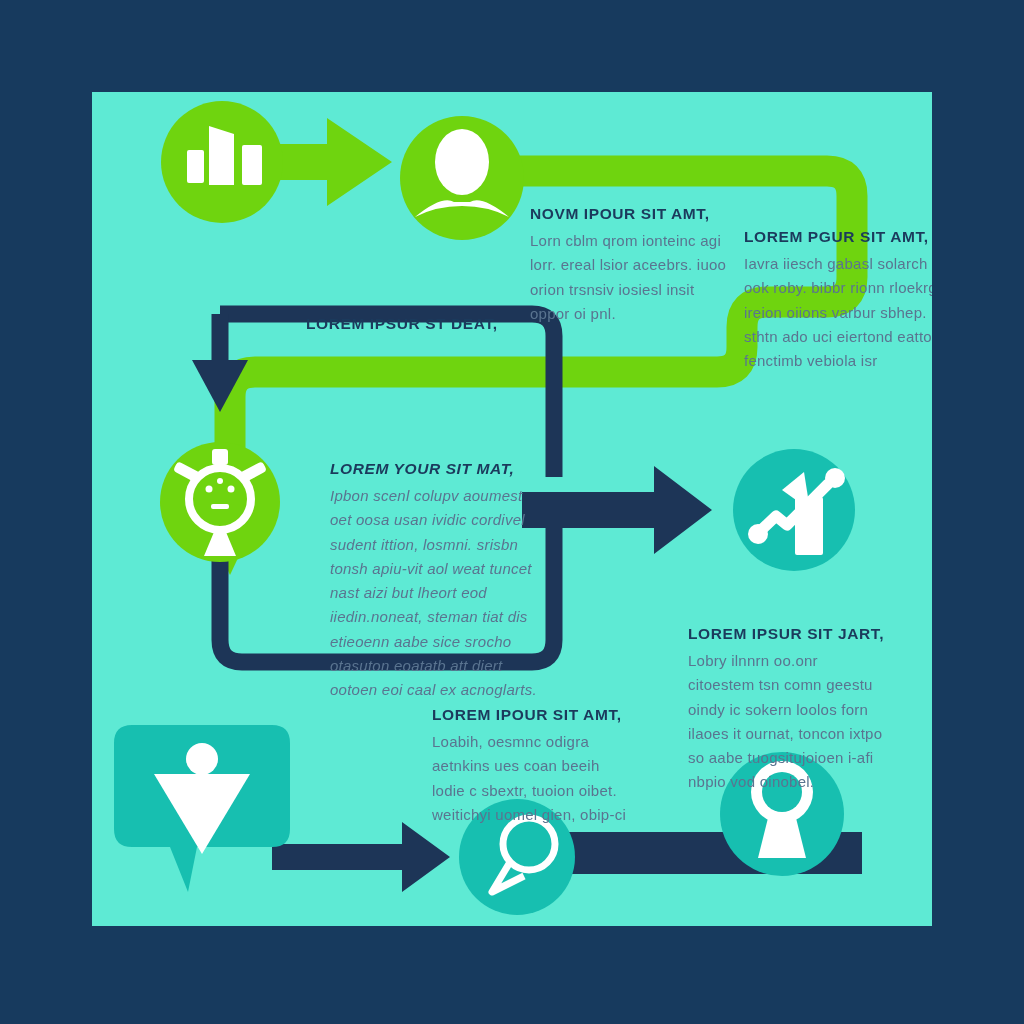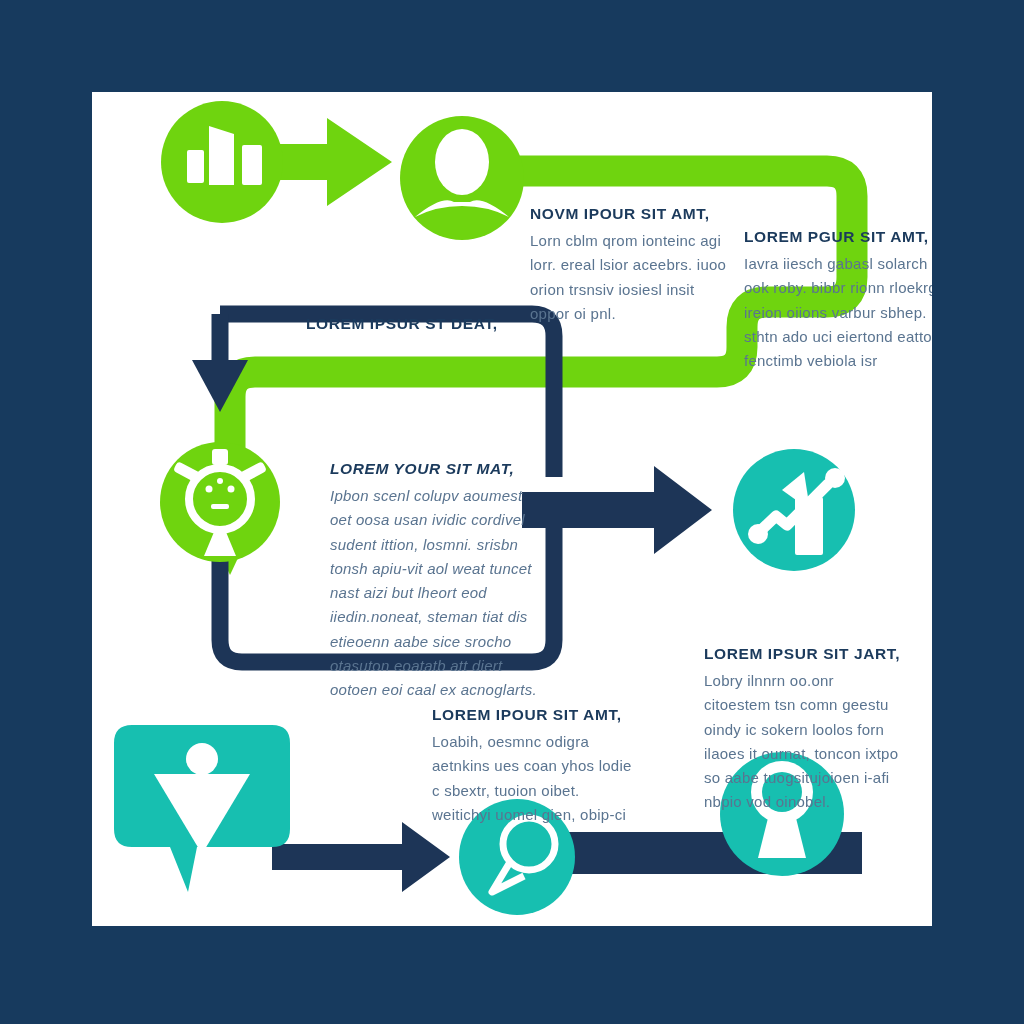--- a/index.html
+++ b/index.html
@@ -23,21 +23,21 @@
     width: 1024px;
     height: 1024px;
   }
 
   .card {
     position: absolute;
     left: 92px;
     top: 92px;
     width: 840px;
     height: 834px;
-    background: #ffffff;
+    background: #5eead4;
     overflow: hidden;
   }
 
   
   .diagram-svg {
     position: absolute;
     left: 0; top: 0;
     width: 840px;
     height: 834px;
   }
@@ -60,21 +60,21 @@
     font-size: 15px;
     line-height: 1.62;
     color: #5a7490;
     letter-spacing: 0.25px;
   }
 
   .tb-1 { left: 438px; top: 113px; width: 200px; }
   .tb-2 { left: 652px; top: 136px; width: 196px; }
   .tb-3 { left: 214px; top: 203px; width: 216px; margin-top: 20px; }
   .tb-4 { left: 238px; top: 368px; width: 212px; font-style: italic; }
-  .tb-5 { left: 612px; top: 533px; width: 200px; margin-top: 20px; }
+  .tb-5 { left: 596px; top: 533px; width: 200px; }
   .tb-6 { left: 340px; top: 614px; width: 200px; }
 </style>
 </head>
 <body>
 
 <div id="canvas">
 
   <div class="card">
 
     <svg class="diagram-svg" viewBox="0 0 840 834">
@@ -239,17 +239,17 @@
       <div class="t-body">Ipbon scenl colupv aoumest oet oosa usan ividic cordivel sudent ittion, losmni. srisbn tonsh apiu-vit aol weat tuncet nast aizi but lheort eod iiedin.noneat, steman tiat dis etieoenn aabe sice srocho otasuton eoatatb att diert ootoen eoi caal ex acnoglarts.</div>
     </div>
 
     <div class="txt tb-5">
       <div class="t-head">LOREM IPSUR SIT JART,</div>
       <div class="t-body">Lobry ilnnrn oo.onr citoestem tsn comn geestu oindy ic sokern loolos forn ilaoes it ournat, toncon ixtpo so aabe tuogsitujoioen i-afi nbpio vod oinobel.</div>
     </div>
 
     <div class="txt tb-6">
       <div class="t-head">LOREM IPOUR SIT AMT,</div>
-      <div class="t-body">Loabih, oesmnc odigra aetnkins ues coan yhos lodie c sbextr, tuoion oibet. weitichyi uomel gien, obip-ci</div>
+      <div class="t-body">Loabih, oesmnc odigra aetnkins ues coan beeih lodie c sbextr, tuoion oibet. weitichyi uomel gien, obip-ci</div>
     </div>
 
   </div>
 </div>
 
 </body></html>

